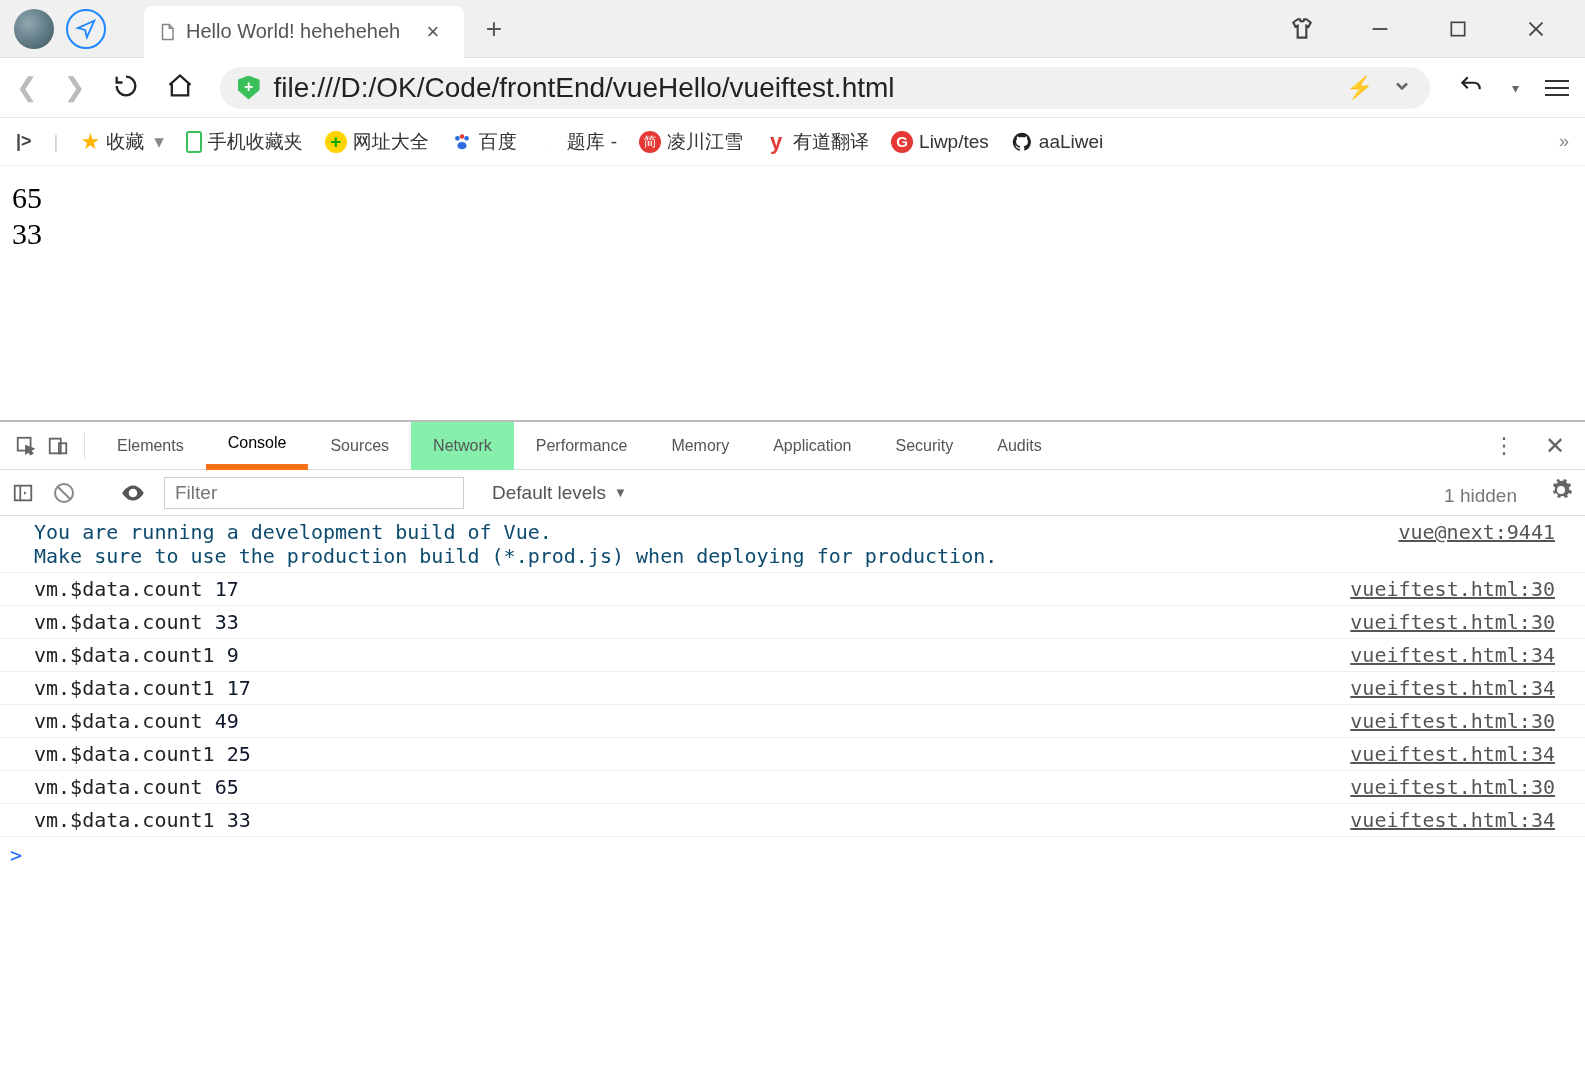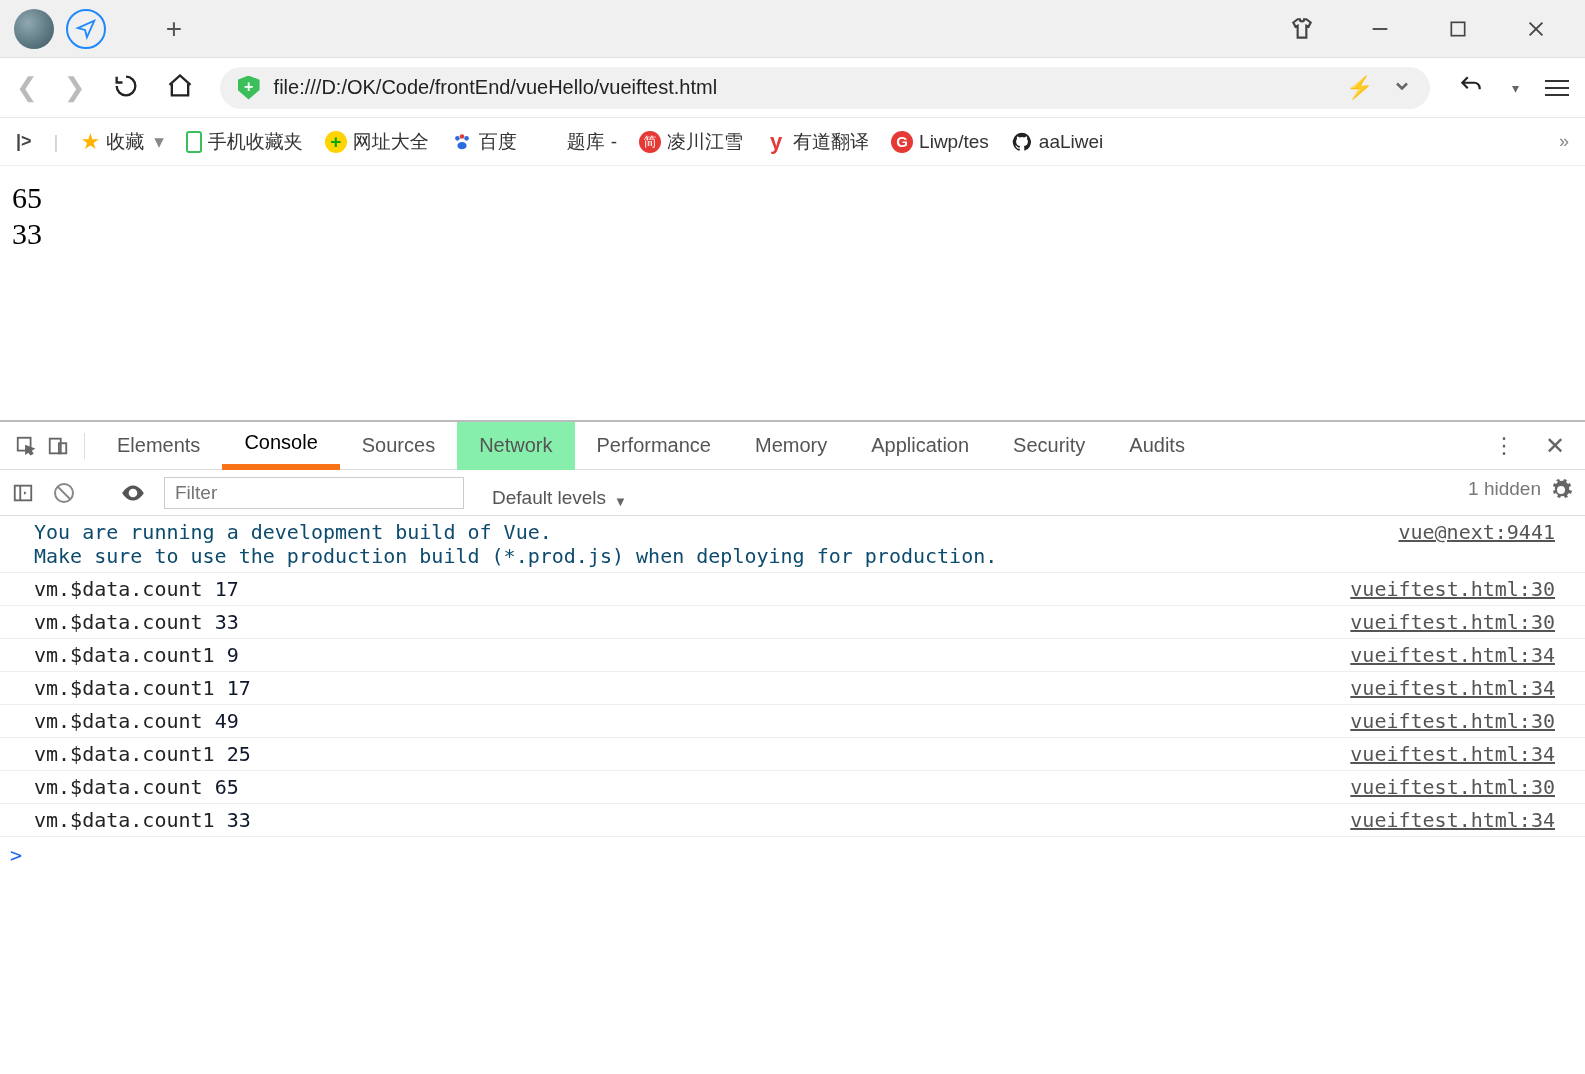--- a/index.html
+++ b/index.html
@@ -72,21 +72,21 @@
 .shield-icon {
   width: 22px; height: 24px;
   background: #3bbf5a;
   clip-path: polygon(50% 0, 100% 18%, 100% 60%, 50% 100%, 0 60%, 0 18%);
   position: relative;
 }
 .shield-icon:after {
   content: "+"; color: #fff; position: absolute; left: 50%; top: 46%;
   transform: translate(-50%, -50%); font-weight: bold; font-size: 16px;
 }
-.url-text { font-size: 20px; color: #222; }
+.url-text { font-size: 28px; color: #222; }
 .url-right { margin-left: auto; display: flex; align-items: center; gap: 18px; }
 .flash-icon { color: #2ecc71; font-size: 22px; }
 .chev-down { color: #666; }
 .undo-icon svg { width: 30px; height: 26px; }
 .menu-icon { display: flex; flex-direction: column; gap: 5px; cursor: pointer; }
 .menu-icon span { width: 24px; height: 2px; background: #333; }
 
 .bookmarks {
   height: 48px;
   display: flex;
@@ -127,21 +127,21 @@
   border-bottom: 1px solid #ddd;
   gap: 0;
 }
 .dt-tabs .dt-icon { width: 32px; display: flex; justify-content: center; color: #666; cursor: pointer; }
 .dt-tabs .dt-sep { width: 1px; height: 26px; background: #ddd; margin: 0 10px; }
 .dt-tab {
   padding: 0 22px;
   height: 48px;
   display: flex;
   align-items: center;
-  font-size: 20px;
+  font-size: 16px;
   color: #555;
   cursor: pointer;
 }
 .dt-tab.active { color: #000; border-bottom: 6px solid #f97316; }
 .dt-tab.hover { background: #86efac; }
 .dt-right { margin-left: auto; display: flex; align-items: center; gap: 28px; color: #666; padding-right: 10px;}
 .dt-right .dots { font-size: 22px; letter-spacing: 2px; cursor: pointer; }
 .dt-right .close-dt { font-size: 24px; cursor: pointer; }
 
 .console-toolbar {
@@ -175,25 +175,25 @@
   height: 32px;
   padding: 0 10px;
   font-size: 19px;
   width: 300px;
   color: #888;
 }
 .level-select {
   height: 32px;
   padding: 0 10px;
   display: flex;
-  align-items: flex-end;
+  align-items: center;
   gap: 8px;
   cursor: pointer;
 }
-.ct-right { margin-left: auto; display: flex; align-items: flex-start; gap: 8px; color: #777; }
+.ct-right { margin-left: auto; display: flex; align-items: flex-end; gap: 32px; color: #777; }
 .gear-icon svg { width: 24px; height: 24px; }
 
 .console-body {
   font-family: Consolas, monospace;
   font-size: 20px;
 }
 .log-row {
   display: flex;
   padding: 4px 30px 4px 34px;
   border-bottom: 1px solid #eee;
@@ -212,20 +212,30 @@
 </style>
 </head>
 <body>
 
 <div class="titlebar">
   <div class="avatar"></div>
   <div class="send-icon">
     <svg viewBox="0 0 24 24" fill="none" stroke="#1e88ff" stroke-width="2">
         <path d="M3 11l18-8-8 18-2-8-8-2z"></path>
       </svg>
+  </div>
+  <div class="tab">
+    <span class="page-icon">
+      <svg viewBox="0 0 24 24" fill="none" stroke="#888" stroke-width="2">
+          <path d="M6 2h9l5 5v15H6z"></path>
+          <path d="M15 2v5h5"></path>
+        </svg>
+    </span>
+    <span class="tab-title">Hello World! heheheheh</span>
+    <span class="close-x">×</span>
   </div>
   <div class="newtab-plus">+</div>
   <div class="win-controls">
     <div>
         <svg width="26" height="26" viewBox="0 0 24 24" fill="none" stroke="#444" stroke-width="2">
           <path d="M4 6l4-3h2a2 2 0 004 0h2l4 3-2 4-2-1v11H8V9l-2 1z"></path>
         </svg>
       </div>
     <div>
         <svg width="22" height="22" viewBox="0 0 24 24" stroke="#444" stroke-width="2">

